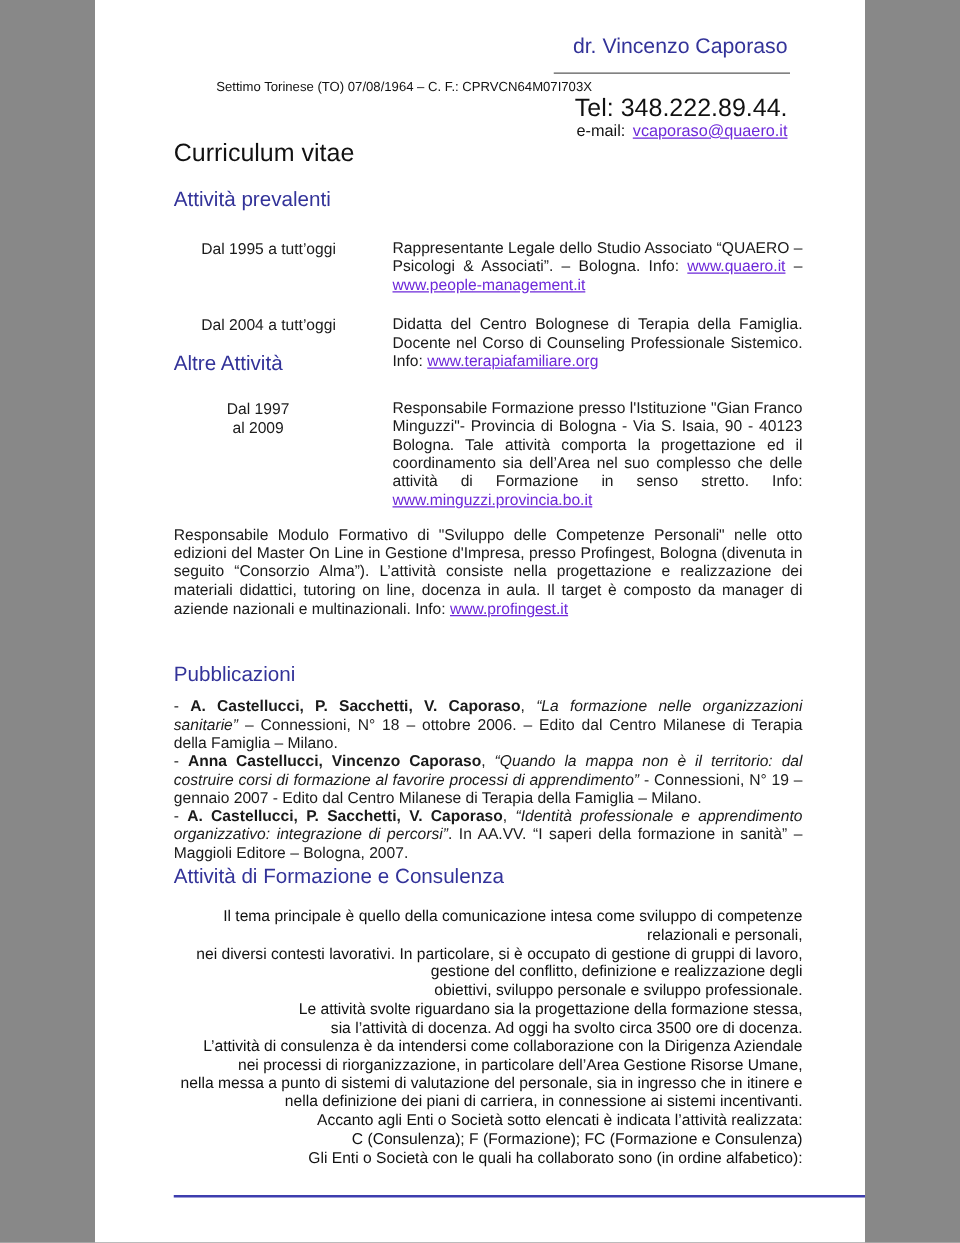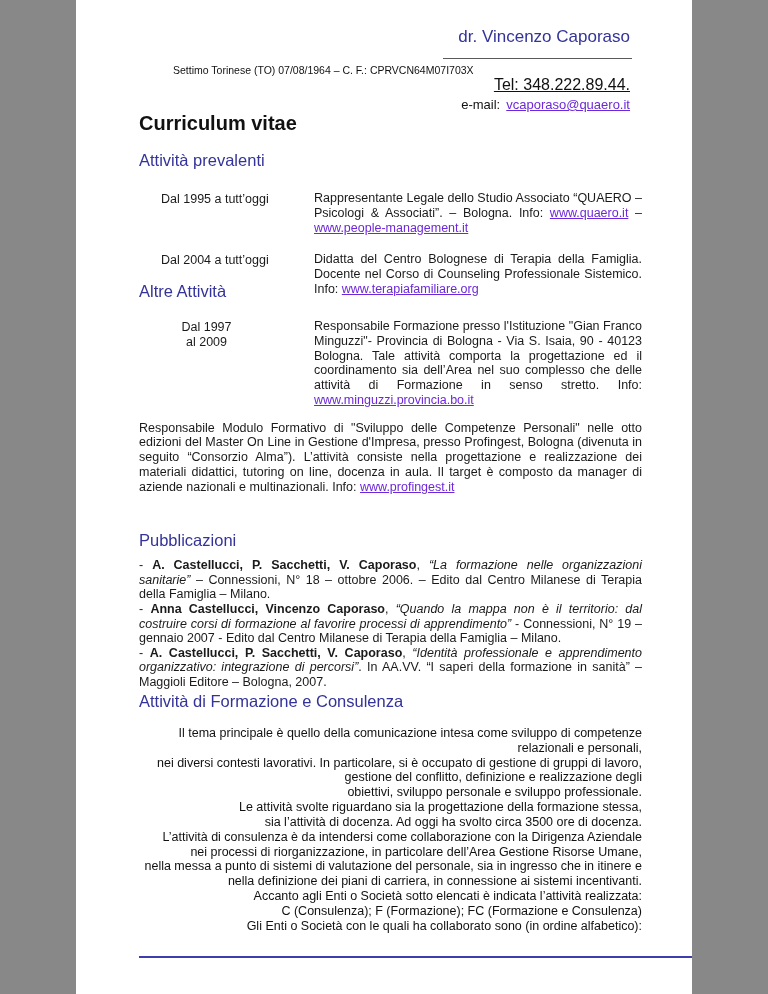--- a/index.html
+++ b/index.html
@@ -10,28 +10,28 @@
     margin:0 auto;
     background:#ffffff;
     font-family:"Liberation Sans", sans-serif;
     color:#1a1a1a;
     overflow:hidden;
   }
   
   .hdr-name{position:absolute;top:27px;right:62px;font-size:17px;color:#333399;}
   .hdr-rule{position:absolute;top:58px;right:60px;width:189px;border-top:1px solid #5a5a5a;}
   .hdr-personal{position:absolute;top:64px;left:65px;font-size:10.5px;color:#111;margin-left:32px;}
-  .hdr-tel{position:absolute;top:76px;right:62px;font-size:16px;color:#111;text-decoration:underline;}
+  .hdr-tel{position:absolute;top:76px;right:62px;font-size:20px;color:#111;}
   .hdr-email{position:absolute;top:97px;right:62px;font-size:13px;color:#111;}
   .hdr-email a{margin-left:6px;}
   
   a.lnk{color:#6d28d9;text-decoration:underline;cursor:pointer;}
   .b{font-weight:bold;}
   .i{font-style:italic;}
-  h1{position:absolute;top:112px;left:63px;margin:0;font-size:20px;font-weight:bold;color:#111;}
+  h1{position:absolute;top:112px;left:63px;margin:0;font-size:20px;font-weight:normal;color:#111;}
   h2{margin:0;font-size:16.5px;font-weight:normal;color:#333399;}
   .sec{position:absolute;left:63px;right:50px;}
   .sec-prevalenti{top:151px;}
   .sec-altre{top:282px;}
   .sec-pub{top:531px;}
   .sec-form{top:692px;}
   
   .rows{margin-top:21px;}
   .sec-altre .rows{margin-top:18px;}
   .row{display:flex;align-items:flex-start;}

